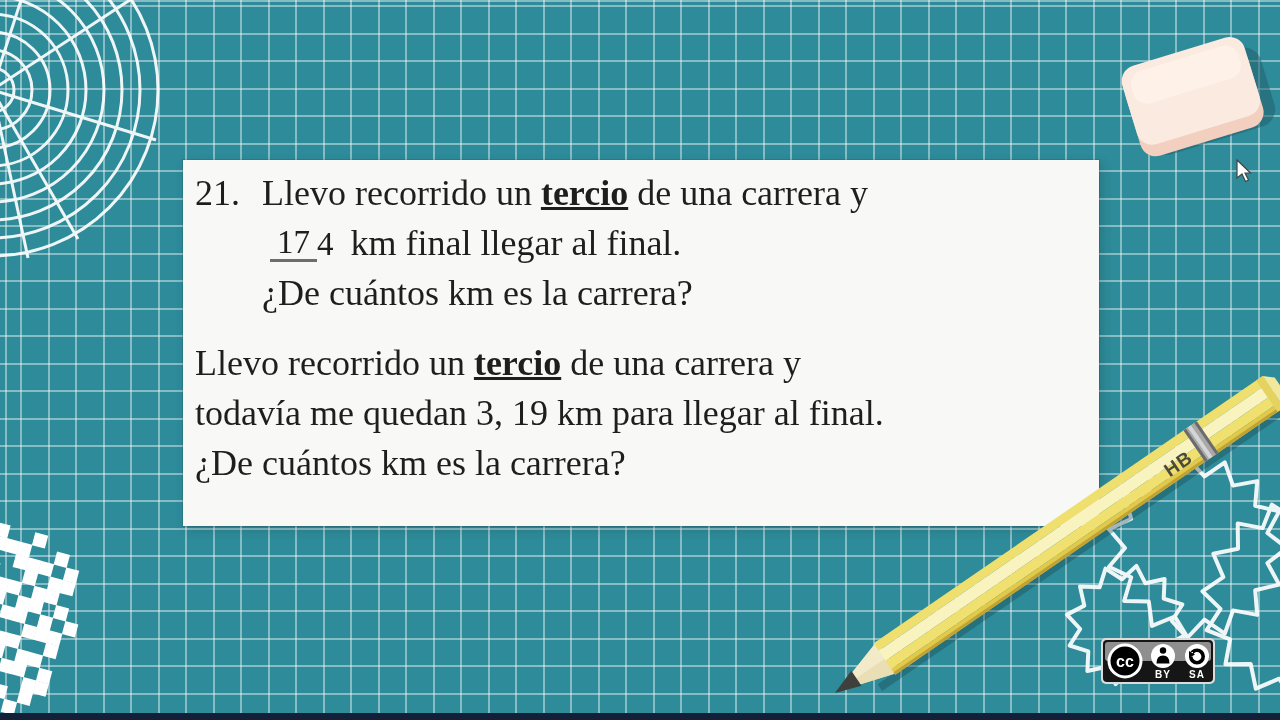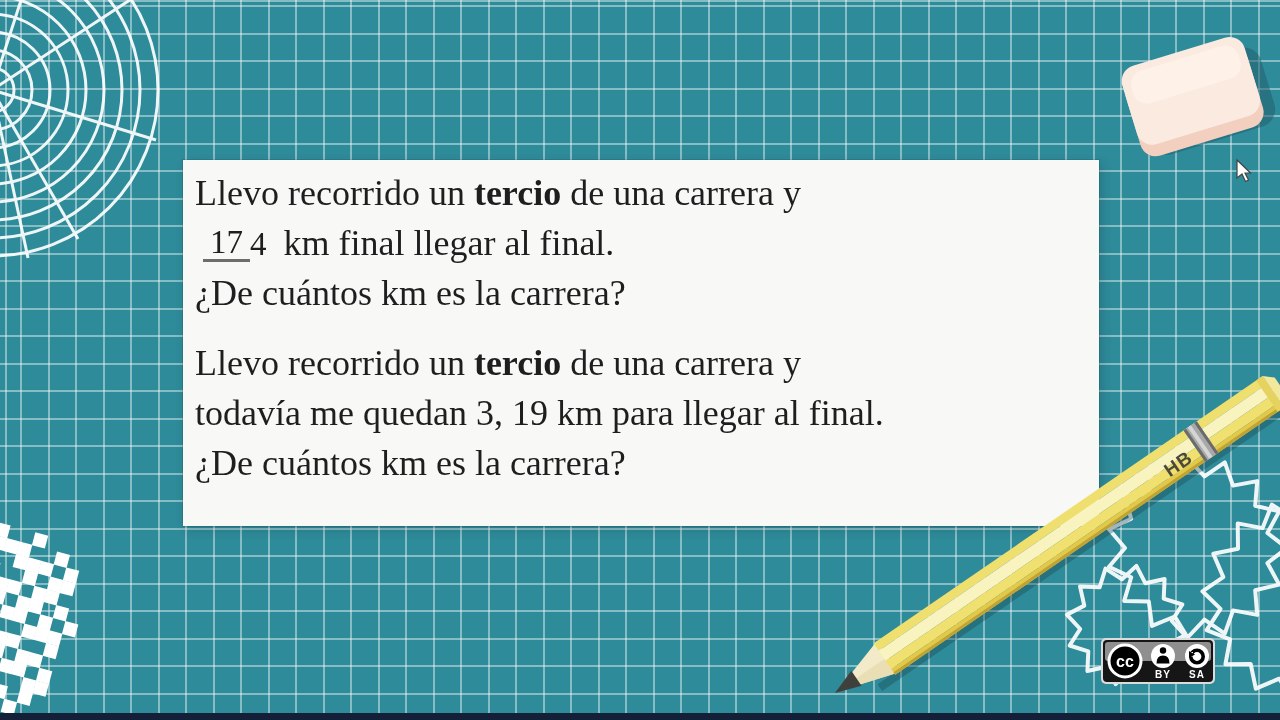--- a/index.html
+++ b/index.html
@@ -17,21 +17,21 @@
   .card{
     position:absolute;left:183px;top:160px;width:916px;height:366px;
     background:#F8F8F6;color:#1E1E1E;
     box-shadow:0 0 0 1px rgba(20,40,50,.15), 3px 4px 10px rgba(10,30,40,.18);
   }
   .problem{display:flex;margin-left:12px;padding-top:0;}
   .problem.first{margin-top:8px;}
   .problem.second{margin-top:20px;}
   .pnum{width:67px;flex:0 0 67px;font-size:36px;line-height:50px;}
   .ptext{font-size:36px;line-height:50px;}
-  .ptext b{font-weight:700;}
+  .ptext b{font-weight:700;text-decoration:underline;}
   .frac{
     display:inline-flex;flex-direction:row;align-items:center;
     vertical-align:middle;margin:0 8px;transform:translateY(-3px);
     font-size:33px;
   }
   .frac .fnum{line-height:34px;border-bottom:3px solid #6d6d6d;padding:0 7px;}
   .frac .fden{line-height:34px;}
   svg text{font-family:"Liberation Sans", sans-serif;}
 </style>
 </head>
@@ -132,20 +132,21 @@
       </g>
     <g stroke="#ffffff" stroke-width="4" fill="none" opacity="0.92" stroke-linejoin="round">
       <polygon points="1287.0,548.0 1267.4,563.0 1279.2,584.6 1255.2,590.3 1257.2,614.9 1233.0,610.4 1224.8,633.6 1204.5,619.6 1187.6,637.5 1174.8,616.5 1152.0,625.9 1148.8,601.5 1124.2,600.9 1131.2,577.3 1109.0,566.7 1125.0,548.0 1109.0,529.3 1131.2,518.7 1124.2,495.1 1148.8,494.5 1152.0,470.1 1174.8,479.5 1187.6,458.5 1204.5,476.4 1224.8,462.4 1233.0,485.6 1257.2,481.1 1255.2,505.7 1279.2,511.4 1267.4,533.0"></polygon>
       <polygon points="1185.1,635.4 1167.7,644.4 1172.0,663.6 1152.4,662.7 1146.5,681.4 1130.0,670.8 1115.6,684.1 1106.6,666.7 1087.4,671.0 1088.3,651.4 1069.6,645.5 1080.2,629.0 1066.9,614.6 1084.3,605.6 1080.0,586.4 1099.6,587.3 1105.5,568.6 1122.0,579.2 1136.4,565.9 1145.4,583.3 1164.6,579.0 1163.7,598.6 1182.4,604.5 1171.8,621.0"></polygon>
       <polygon points="1401.6,608.7 1380.7,622.9 1390.7,646.2 1366.0,651.3 1366.3,676.6 1341.4,671.9 1332.1,695.4 1310.9,681.5 1293.3,699.6 1279.1,678.7 1255.8,688.7 1250.7,664.0 1225.4,664.3 1230.1,639.4 1206.6,630.1 1220.5,608.9 1202.4,591.3 1223.3,577.1 1213.3,553.8 1238.0,548.7 1237.7,523.4 1262.6,528.1 1271.9,504.6 1293.1,518.5 1310.7,500.4 1324.9,521.3 1348.2,511.3 1353.3,536.0 1378.6,535.7 1373.9,560.6 1397.4,569.9 1383.5,591.1"></polygon>
     </g>
   </svg>
 
   <div class="card">
     <div class="problem first">
+      <div class="pnum">21.</div>
       <div class="ptext">
         <div><span>Llevo recorrido un </span><b>tercio</b><span> de una carrera y</span></div>
         <div><span class="frac">
               <span class="fnum">17</span>
               <span class="fden">4</span>
             </span><span> km final llegar al final.</span></div>
         <div>¿De cuántos km es la carrera?</div>
       </div>
     </div>
     <div class="problem second">

